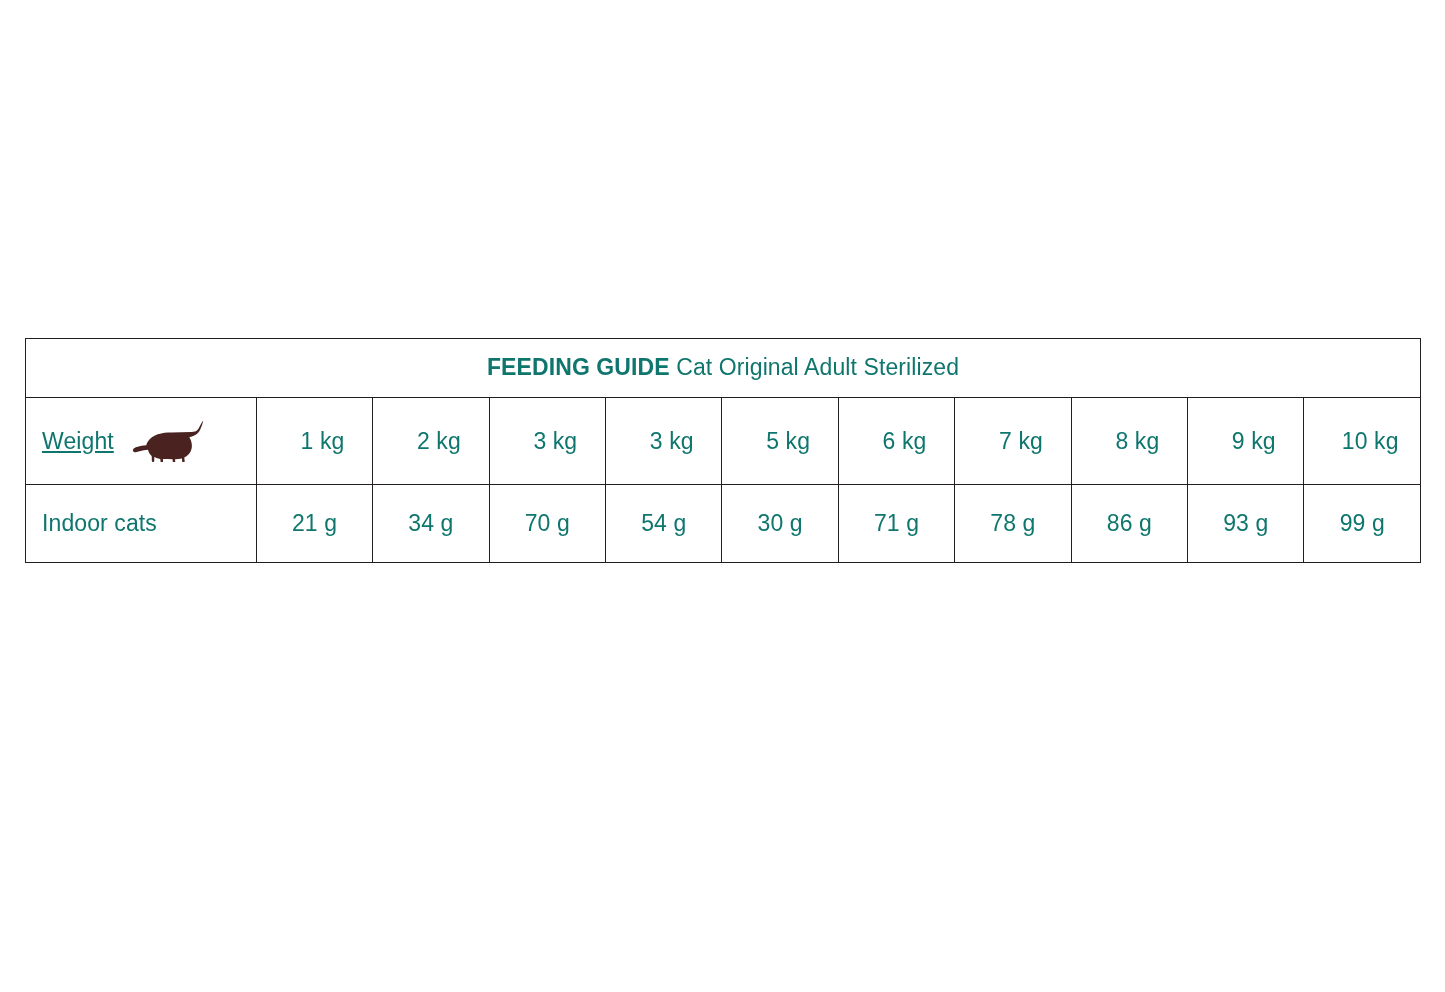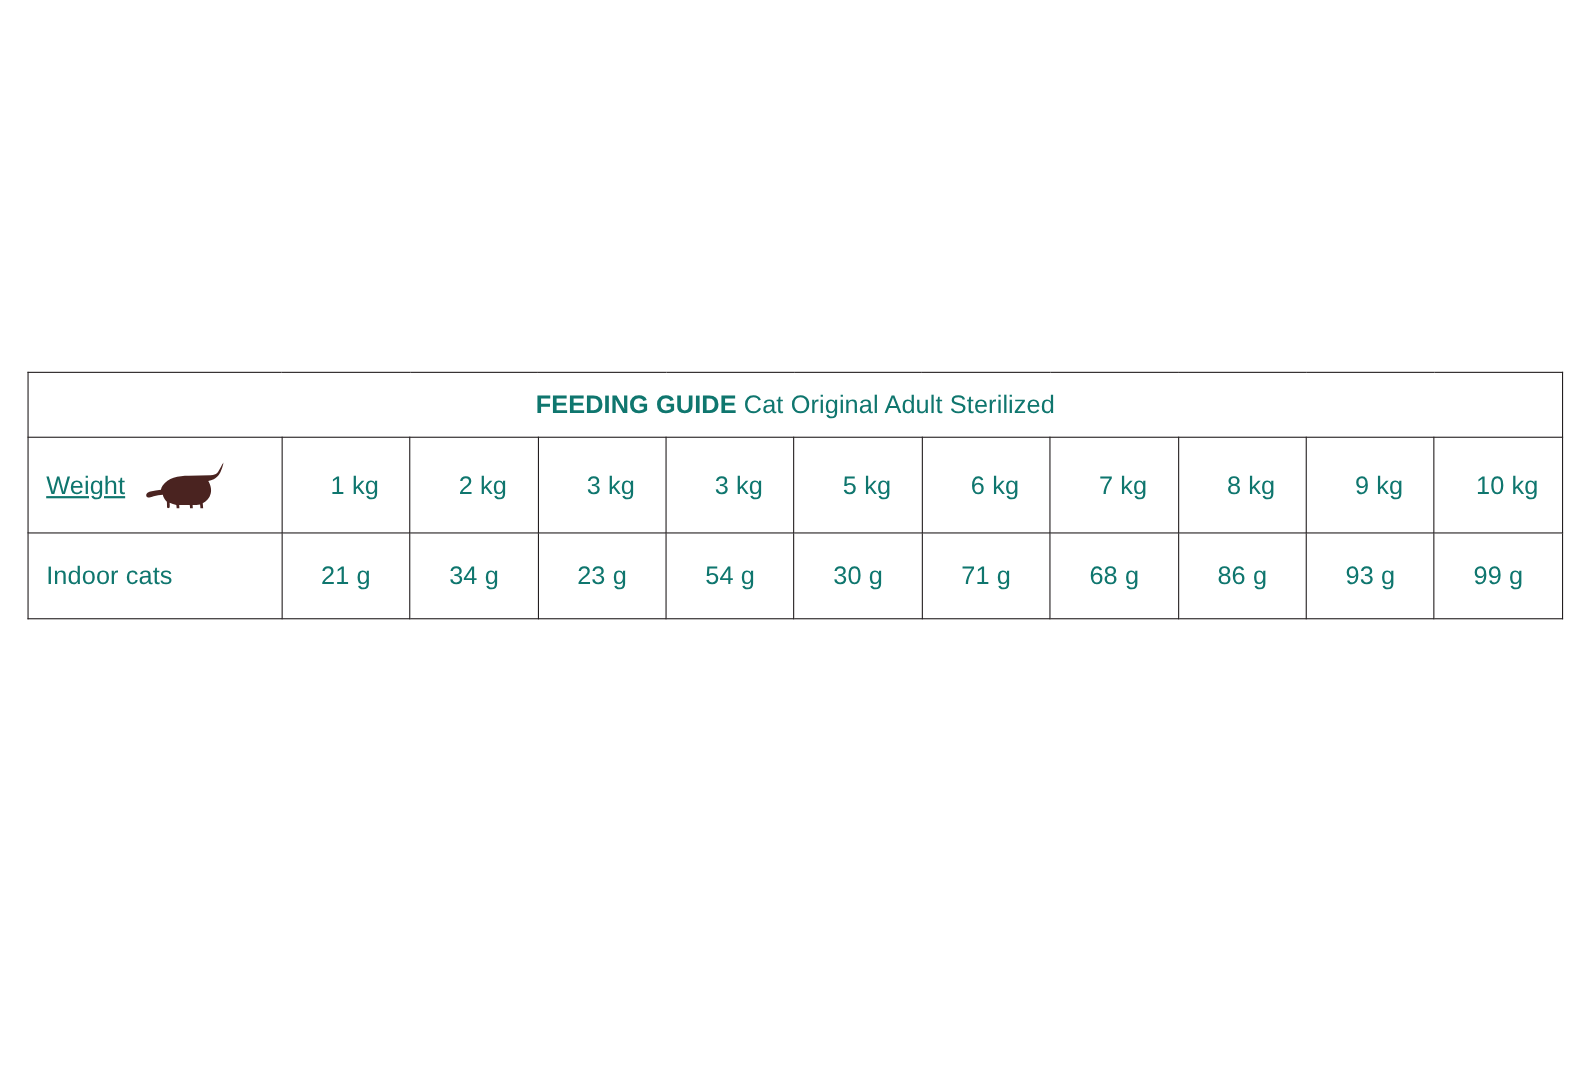--- a/index.html
+++ b/index.html
@@ -130,24 +130,24 @@
         <td>8 kg</td>
         <td>9 kg</td>
         <td>10 kg</td>
       </tr>
 
 
       <tr class="r-data">
         <td class="row-label">Indoor cats</td>
         <td>21 g</td>
         <td>34 g</td>
-        <td>23 g</td>
+        <td>70 g</td>
         <td>54 g</td>
         <td>30 g</td>
         <td>71 g</td>
-        <td>68 g</td>
+        <td>78 g</td>
         <td>86 g</td>
         <td>93 g</td>
         <td>99 g</td>
       </tr>
     </tbody>
   </table>
 </div>
 
 </body></html>

